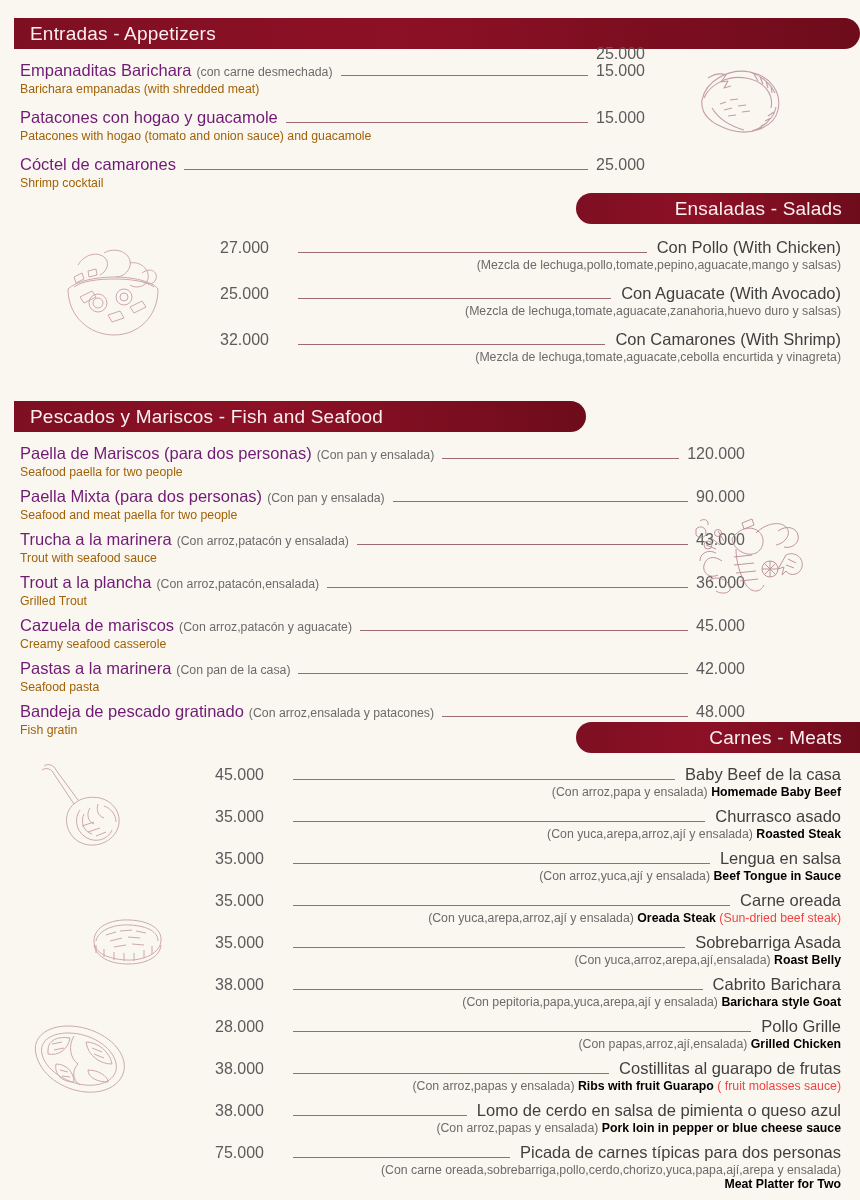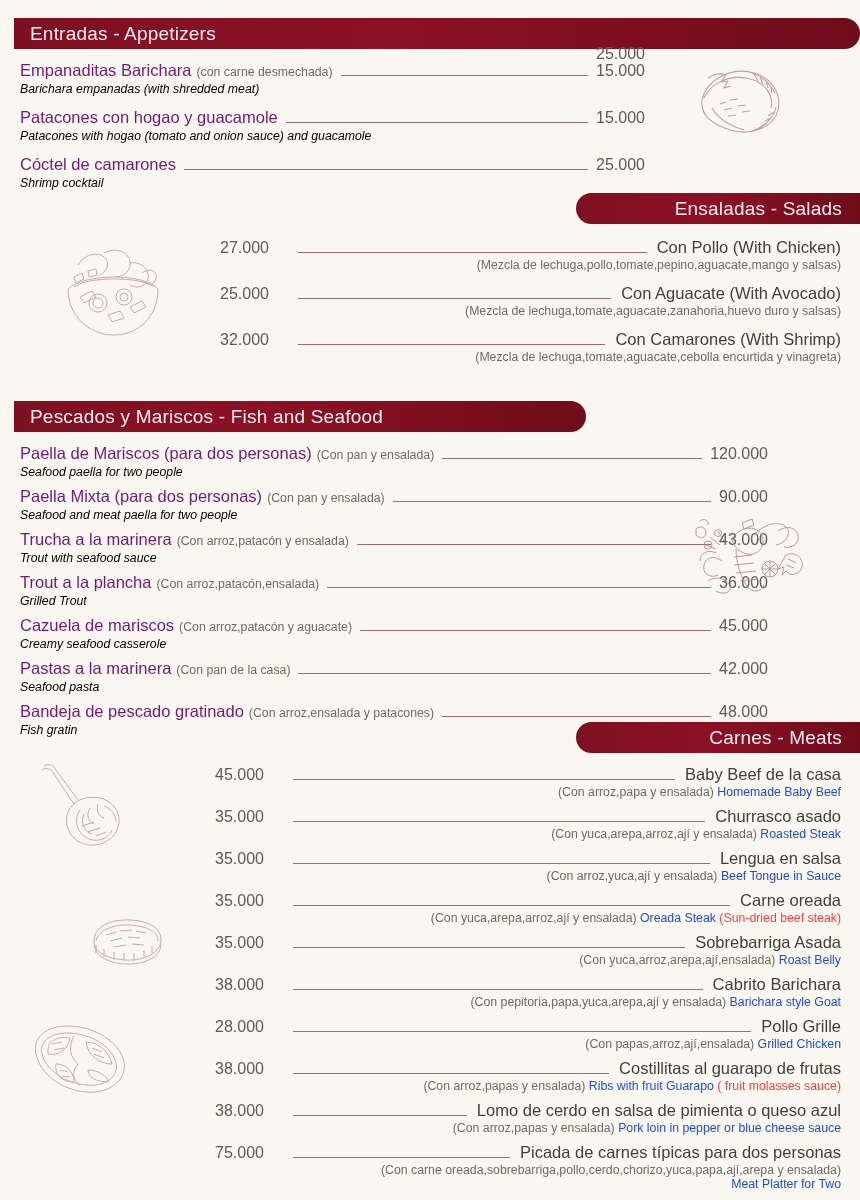--- a/index.html
+++ b/index.html
@@ -63,23 +63,22 @@
     min-width: 18px;
   }
   .row-l .price {
     font-size: 16px;
     color: #5b5b5b;
     white-space: nowrap;
     text-align: right;
   }
   .sub-l {
     font-size: 12.3px;
-    color: #000000;
+    color: #a16207;
     margin-top: 1px;
-    font-style: italic;
   }
 
   
   .row-r { display: flex; align-items: baseline; width: 100%; }
   .row-r .price {
     font-size: 16px;
     color: #5b5b5b;
     white-space: nowrap;
     width: 72px;
     text-align: left;
@@ -94,21 +93,21 @@
     font-size: 16.5px;
     color: #3f3f3f;
     white-space: nowrap;
   }
   .sub-r {
     text-align: right;
     font-size: 12.3px;
     color: #6b6b6b;
     margin-top: 0px;
   }
-  .sub-r .en { font-weight: normal; color: #1d4ed8; }
+  .sub-r .en { font-weight: bold; color: #000000; }
   .sub-r .tail { font-weight: 400; color: #ef4444; }
 
   
   .blk { position: absolute; }
 
   .appetizers { top: 18px; left: 0; width: 860px; }
   .app-list { margin-top: 12px; padding-left: 20px; padding-right: 215px; }
   .app-list .item { margin-bottom: 12px; }
 
   .float-price {
@@ -119,21 +118,21 @@
     color: #5b5b5b;
   }
 
   .salads { top: 193px; left: 0; width: 860px; }
   .salads .sec-head.right { margin-left: 576px; }
   .sal-list { margin-top: 14px; padding-left: 220px; padding-right: 19px; }
   .sal-list .item { margin-bottom: 12px; }
 
   .seafood { top: 401px; left: 0; width: 860px; }
   .seafood .sec-head.left { width: 572px; text-align: center; }
-  .sea-list { margin-top: 12px; padding-left: 20px; padding-right: 92px; }
+  .sea-list { margin-top: 12px; padding-left: 20px; padding-right: 115px; }
   .sea-list .item { margin-bottom: 8px; }
 
   .meats { top: 722px; left: 0; width: 860px; }
   .meats .sec-head.right { margin-left: 576px; }
   .meat-list { margin-top: 12px; padding-left: 215px; padding-right: 19px; }
   .meat-list .item { margin-bottom: 8px; }
 
   
   .illus { position: absolute; opacity: .85; pointer-events: none; }
   .illus svg { display: block; }

